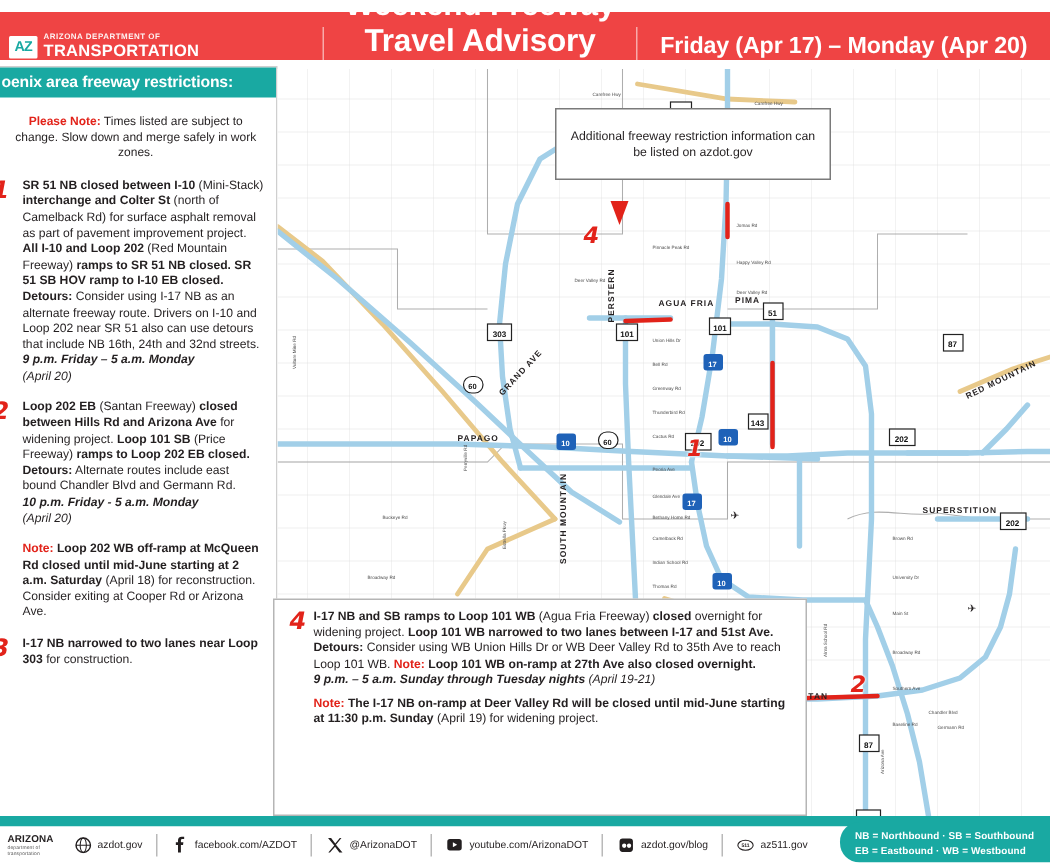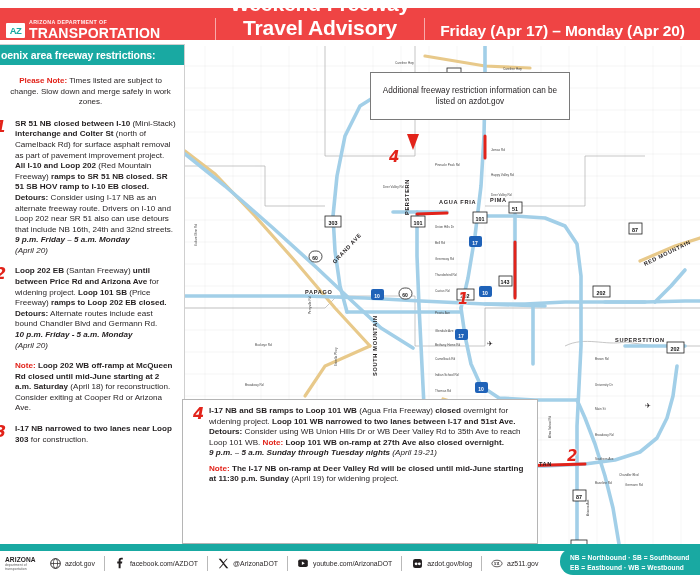--- a/index.html
+++ b/index.html
@@ -10,21 +10,21 @@
   
   .header { position:absolute; left:0; top:8px; width:700px; height:32px;
             background:#ef4444; display:flex; align-items:flex-end; }
   .hdr-logo { display:flex; align-items:center; padding-left:6px; width:215px; }
   .az-badge { width:19px; height:15px; background:#fff; color:#19A9A2;
               font-size:9.5px; font-weight:bold; display:flex;
               align-items:center; justify-content:center; letter-spacing:-0.5px;
               border-radius:1px; margin-right:4px; }
   .az-words { color:#fff; line-height:1.02; }
   .az-l1 { font-size:5.3px; letter-spacing:0.35px; font-weight:bold; opacity:.93;}
-  .az-l2 { font-size:14px; letter-spacing:0.2px; font-weight:bold; }
+  .az-l2 { font-size:11px; letter-spacing:0.2px; font-weight:bold; }
   .hdr-div { width:1px; height:22px; background:rgba(255,255,255,.55); }
   .hdr-title { flex:1; text-align:center; color:#fff; font-size:21px;
                font-weight:bold; letter-spacing:-0.1px; }
   .hdr-date { width:275px; text-align:center; color:#fff; font-size:15.5px;
               font-weight:bold; letter-spacing:-0.1px; }
 
   
   .panel { position:absolute; left:-8px; top:44px; width:193px; height:502px;
            background:#fff; border:1px solid #cfcfcf; }
   .panel-head { background:#19A9A2; color:#fff; font-size:10.5px;
@@ -44,21 +44,21 @@
   .when { font-size:8.1px; font-weight:bold; font-style:italic;
           line-height:1.3; color:#231f20; }
   .when .reg { font-weight:normal; }
 
   
   .map { position:absolute; left:185px; top:46px; width:515px; height:498px;
          background:#ffffff; overflow:hidden; }
   .map svg { display:block; }
 
   
-  .callout { position:absolute; left:370px; top:72px; width:200px; height:48px;
+  .callout { position:absolute; left:370px; top:72px; width:184px; height:48px;
              border:1px solid #7a7a7a; background:#fff; color:#231f20;
              font-size:8.2px; line-height:1.38; text-align:center;
              display:flex; align-items:center; justify-content:center;
              padding:3px 5px; }
 
   
   .item4box { position:absolute; left:182px; top:399px; width:356px;
               height:145px; background:#fff; border:1px solid #b5b5b5;
               padding:6px 8px 0 10px; }
   .item4box .item { padding-left:16px; margin-bottom:0; }
@@ -112,21 +112,21 @@
       </div>
 
       <div id="panel-items">
           <div class="item">
             <div class="item-num">1</div>
             <div class="txt"><b>SR 51 NB closed between I-10</b> (Mini-Stack) <b>interchange and Colter St</b> (north of Camelback Rd) for surface asphalt removal as part of pavement improvement project. <b>All I-10 and Loop 202</b> (Red Mountain Freeway) <b>ramps to SR 51 NB closed. SR 51 SB HOV ramp to I-10 EB closed. Detours:</b> Consider using I-17 NB as an alternate freeway route. Drivers on I-10 and Loop 202 near SR 51 also can use detours that include NB 16th, 24th and 32nd streets.</div>
             <div class="when">9 p.m. Friday – 5 a.m. Monday<br><span class="reg">(April 20)</span></div>
           </div>
           <div class="item">
             <div class="item-num">2</div>
-            <div class="txt"><b>Loop 202 EB</b> (Santan Freeway) <b>until between Price Rd and Arizona Ave</b> for widening project. <b>Loop 101 SB</b> (Price Freeway) <b>ramps to Loop 202 EB closed. Detours:</b> Alternate routes include east bound Chandler Blvd and Germann Rd.</div>
+            <div class="txt"><b>Loop 202 EB</b> (Santan Freeway) <b>closed between Hills Rd and Arizona Ave</b> for widening project. <b>Loop 101 SB</b> (Price Freeway) <b>ramps to Loop 202 EB closed. Detours:</b> Alternate routes include east bound Chandler Blvd and Germann Rd.</div>
             <div class="when">10 p.m. Friday - 5 a.m. Monday<br><span class="reg">(April 20)</span></div>
           </div>
           <div class="item">
             <div class="txt"><span class="red">Note:</span> <b>Loop 202 WB off-ramp at McQueen Rd closed until mid-June starting at 2 a.m. Saturday</b> (April 18) for reconstruction. Consider exiting at Cooper Rd or Arizona Ave.</div>
           </div>
           <div class="item">
             <div class="item-num">3</div>
             <div class="txt"><b>I-17 NB narrowed to two lanes near Loop 303</b> for construction.</div>
           </div>
         </div>

